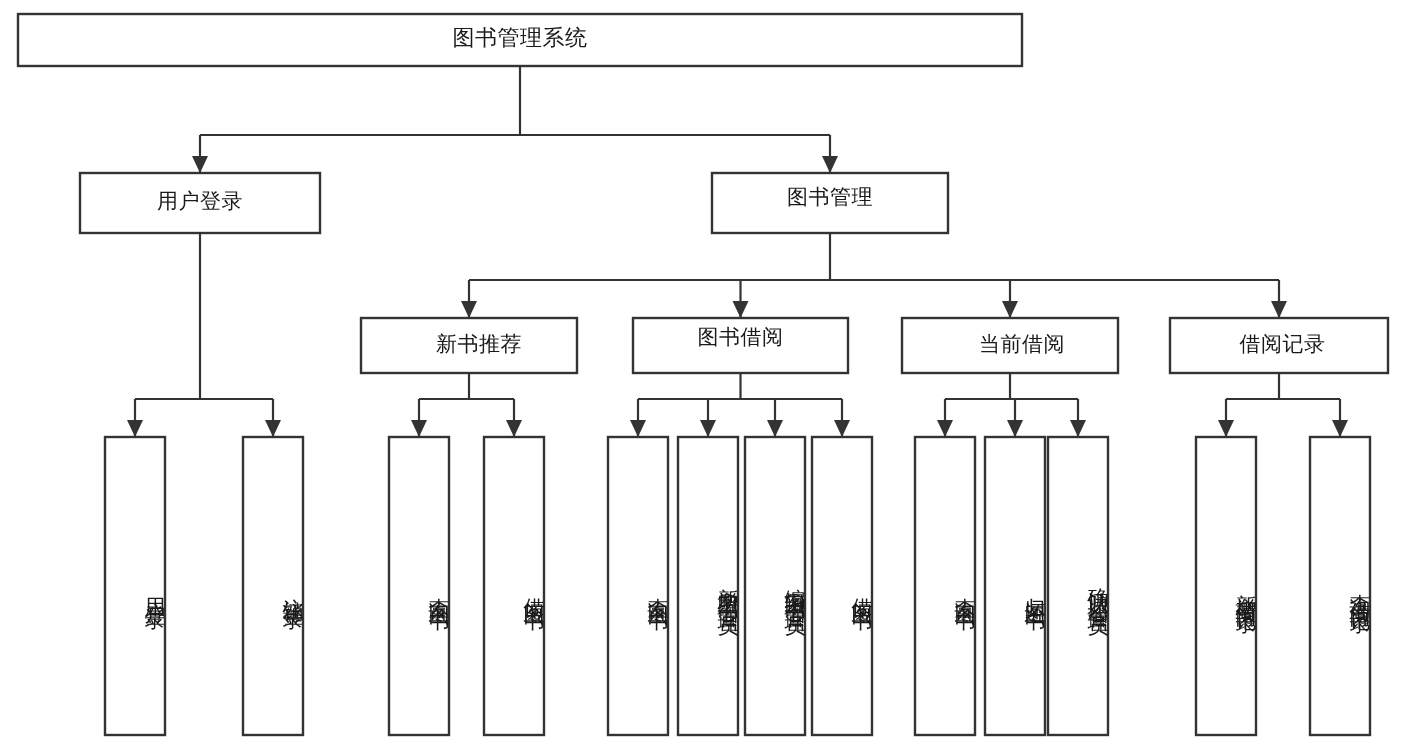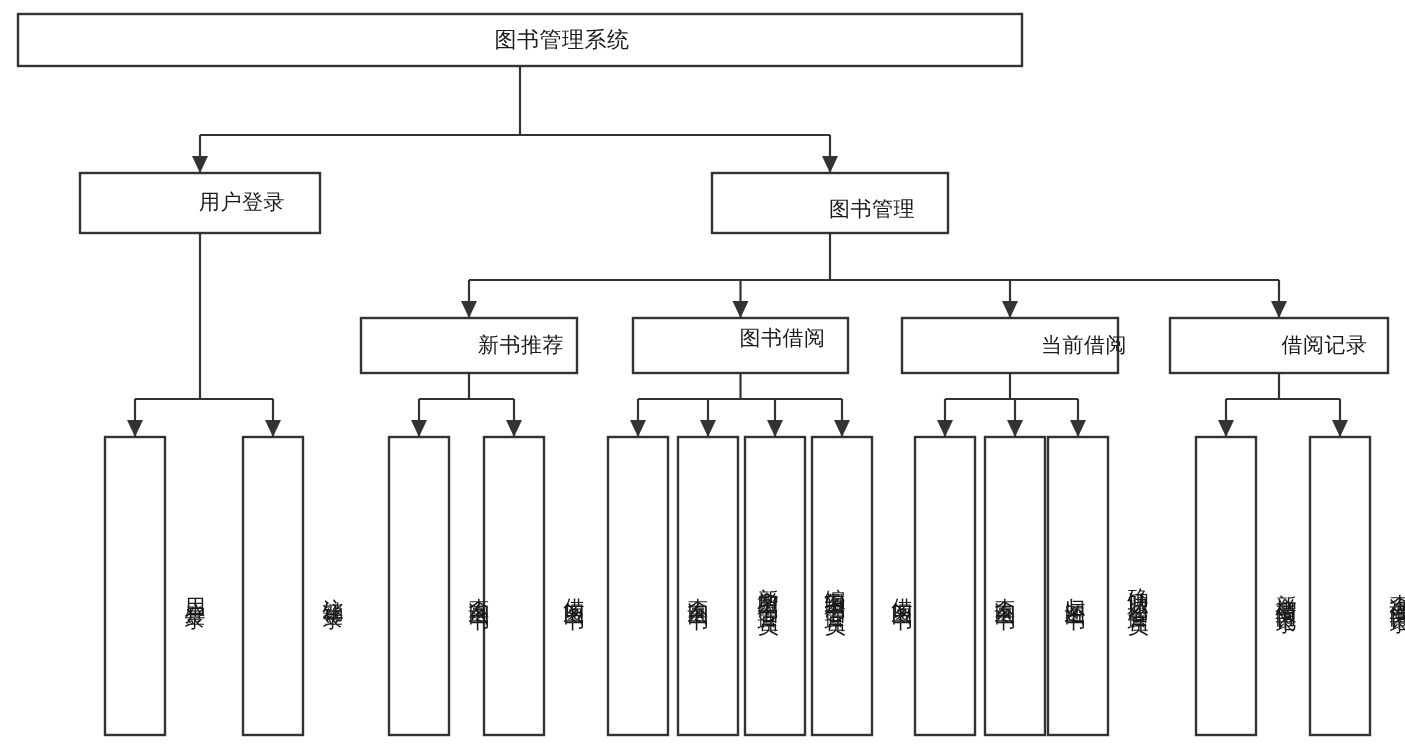--- a/index.html
+++ b/index.html
@@ -38,25 +38,24 @@
   .arrow-head {
     fill: #333333;
     stroke: none;
   }
   .node-label {
     position: absolute;
     display: flex;
     align-items: center;
     justify-content: center;
     color: #1a1a1a;
-    font-family: Liberation Serif, serif;
+    font-family: Liberation Mono, monospace;
     pointer-events: none;
     text-align: right;
     white-space: pre-wrap;
-    margin-left: 42px;
   }
   .node-label.horizontal {
     font-size: 21px;
     letter-spacing: 0.5px;
     line-height: 1.2;
   }
   .node-label.vertical {
     writing-mode: vertical-rl;
     text-orientation: upright;
     font-size: 21px;
@@ -161,24 +160,24 @@
         <rect x="985" y="437" width="60" height="298" class="node-box"></rect>
         <rect x="1048" y="437" width="60" height="298" class="node-box"></rect>
         <rect x="1196" y="437" width="60" height="298" class="node-box"></rect>
         <rect x="1310" y="437" width="60" height="298" class="node-box"></rect>
       </g>
   </svg>
 
   <div id="labels-layer">
       <div class="node-label horizontal root" style="left: 18px; top: 14px; width: 1004px; height: 52px;">图书管理系统</div>
       <div class="node-label horizontal" style="left: 80px; top: 173px; width: 240px; height: 60px;">用户登录</div>
-      <div class="node-label horizontal" style="left: 712px; top: 184px; width: 236px; height: 52px;">图书管理</div>
+      <div class="node-label horizontal" style="left: 712px; top: 173px; width: 236px; height: 52px;">图书管理</div>
       <div class="node-label horizontal" style="left: 361px; top: 318px; width: 236px; height: 55px;">新书推荐</div>
       <div class="node-label horizontal" style="left: 633px; top: 318px; width: 215px; height: 42px;">图书借阅</div>
-      <div class="node-label horizontal" style="left: 902px; top: 318px; width: 240px; height: 55px; padding-left: 20px;">当前借阅</div>
+      <div class="node-label horizontal" style="left: 902px; top: 318px; width: 240px; height: 55px;">当前借阅</div>
       <div class="node-label horizontal" style="left: 1170px; top: 318px; width: 225px; height: 55px;">借阅记录</div>
       <div class="node-label vertical" style="left: 105px; top: 437px; width: 60px; height: 298px;">用户登录</div>
       <div class="node-label vertical" style="left: 243px; top: 437px; width: 60px; height: 298px;">注销登录</div>
       <div class="node-label vertical" style="left: 389px; top: 437px; width: 60px; height: 298px;">查询图书</div>
       <div class="node-label vertical" style="left: 484px; top: 437px; width: 60px; height: 298px;">借阅图书</div>
       <div class="node-label vertical" style="left: 608px; top: 437px; width: 60px; height: 298px;">查询图书</div>
       <div class="node-label vertical" style="left: 678px; top: 437px; width: 60px; height: 298px;">新增图书（管理员）</div>
       <div class="node-label vertical" style="left: 745px; top: 437px; width: 60px; height: 298px;">编辑图书（管理员）</div>
       <div class="node-label vertical" style="left: 812px; top: 437px; width: 60px; height: 298px;">借阅图书</div>
       <div class="node-label vertical" style="left: 915px; top: 437px; width: 60px; height: 298px;">查询图书</div>

